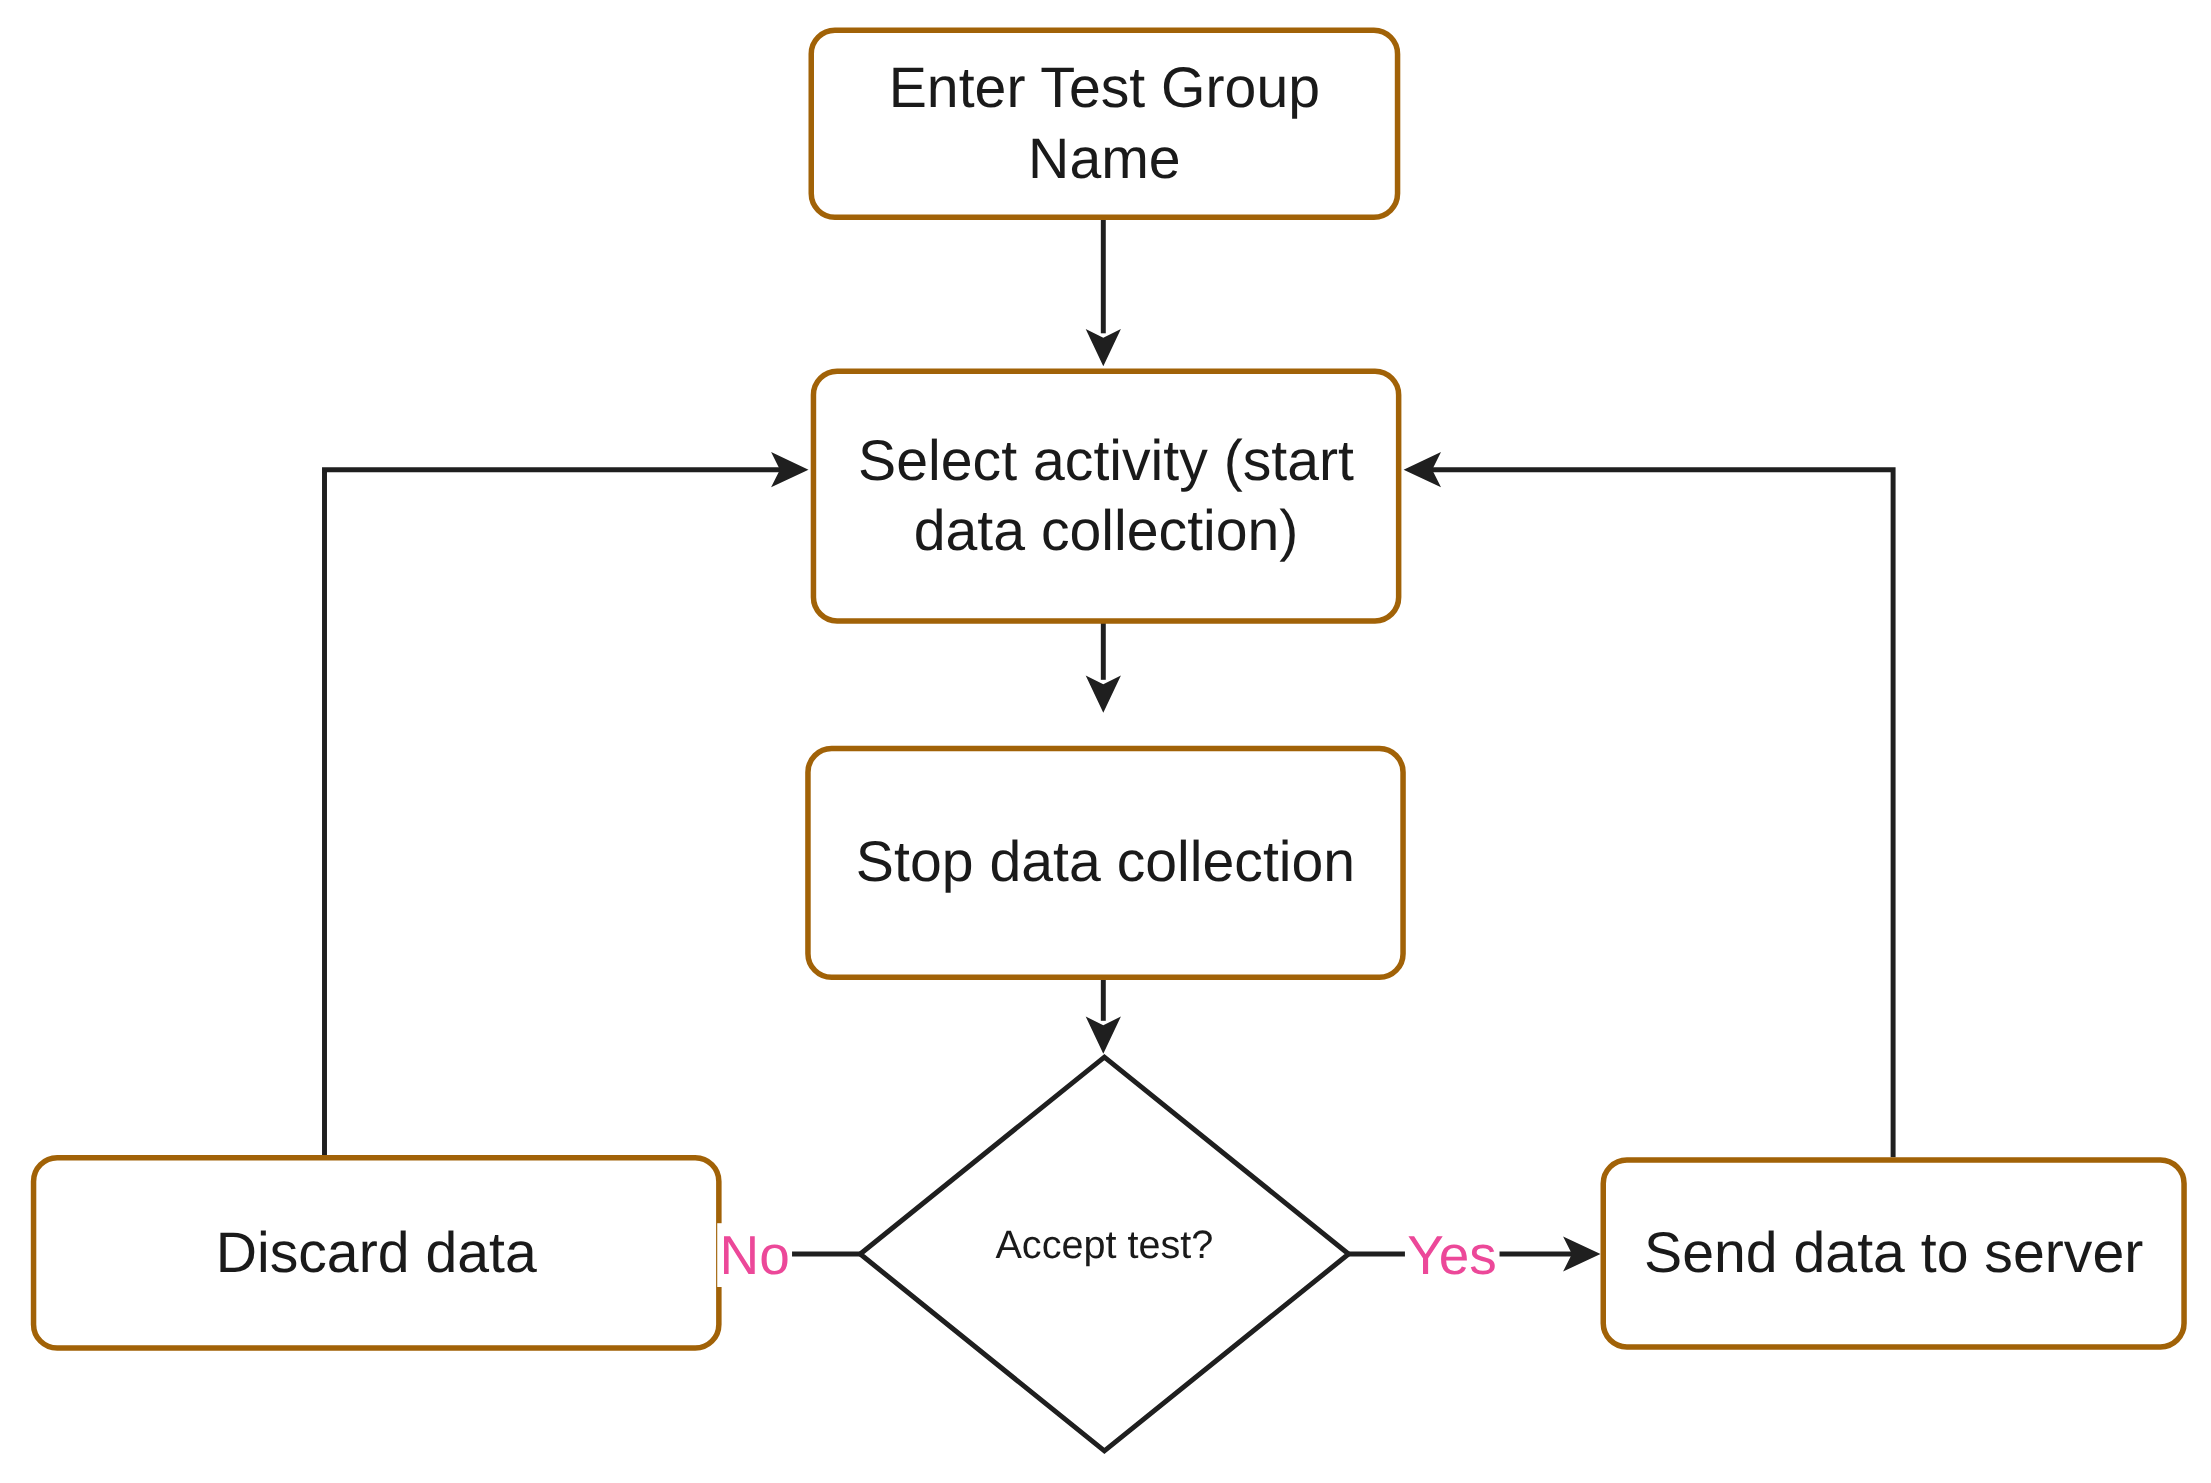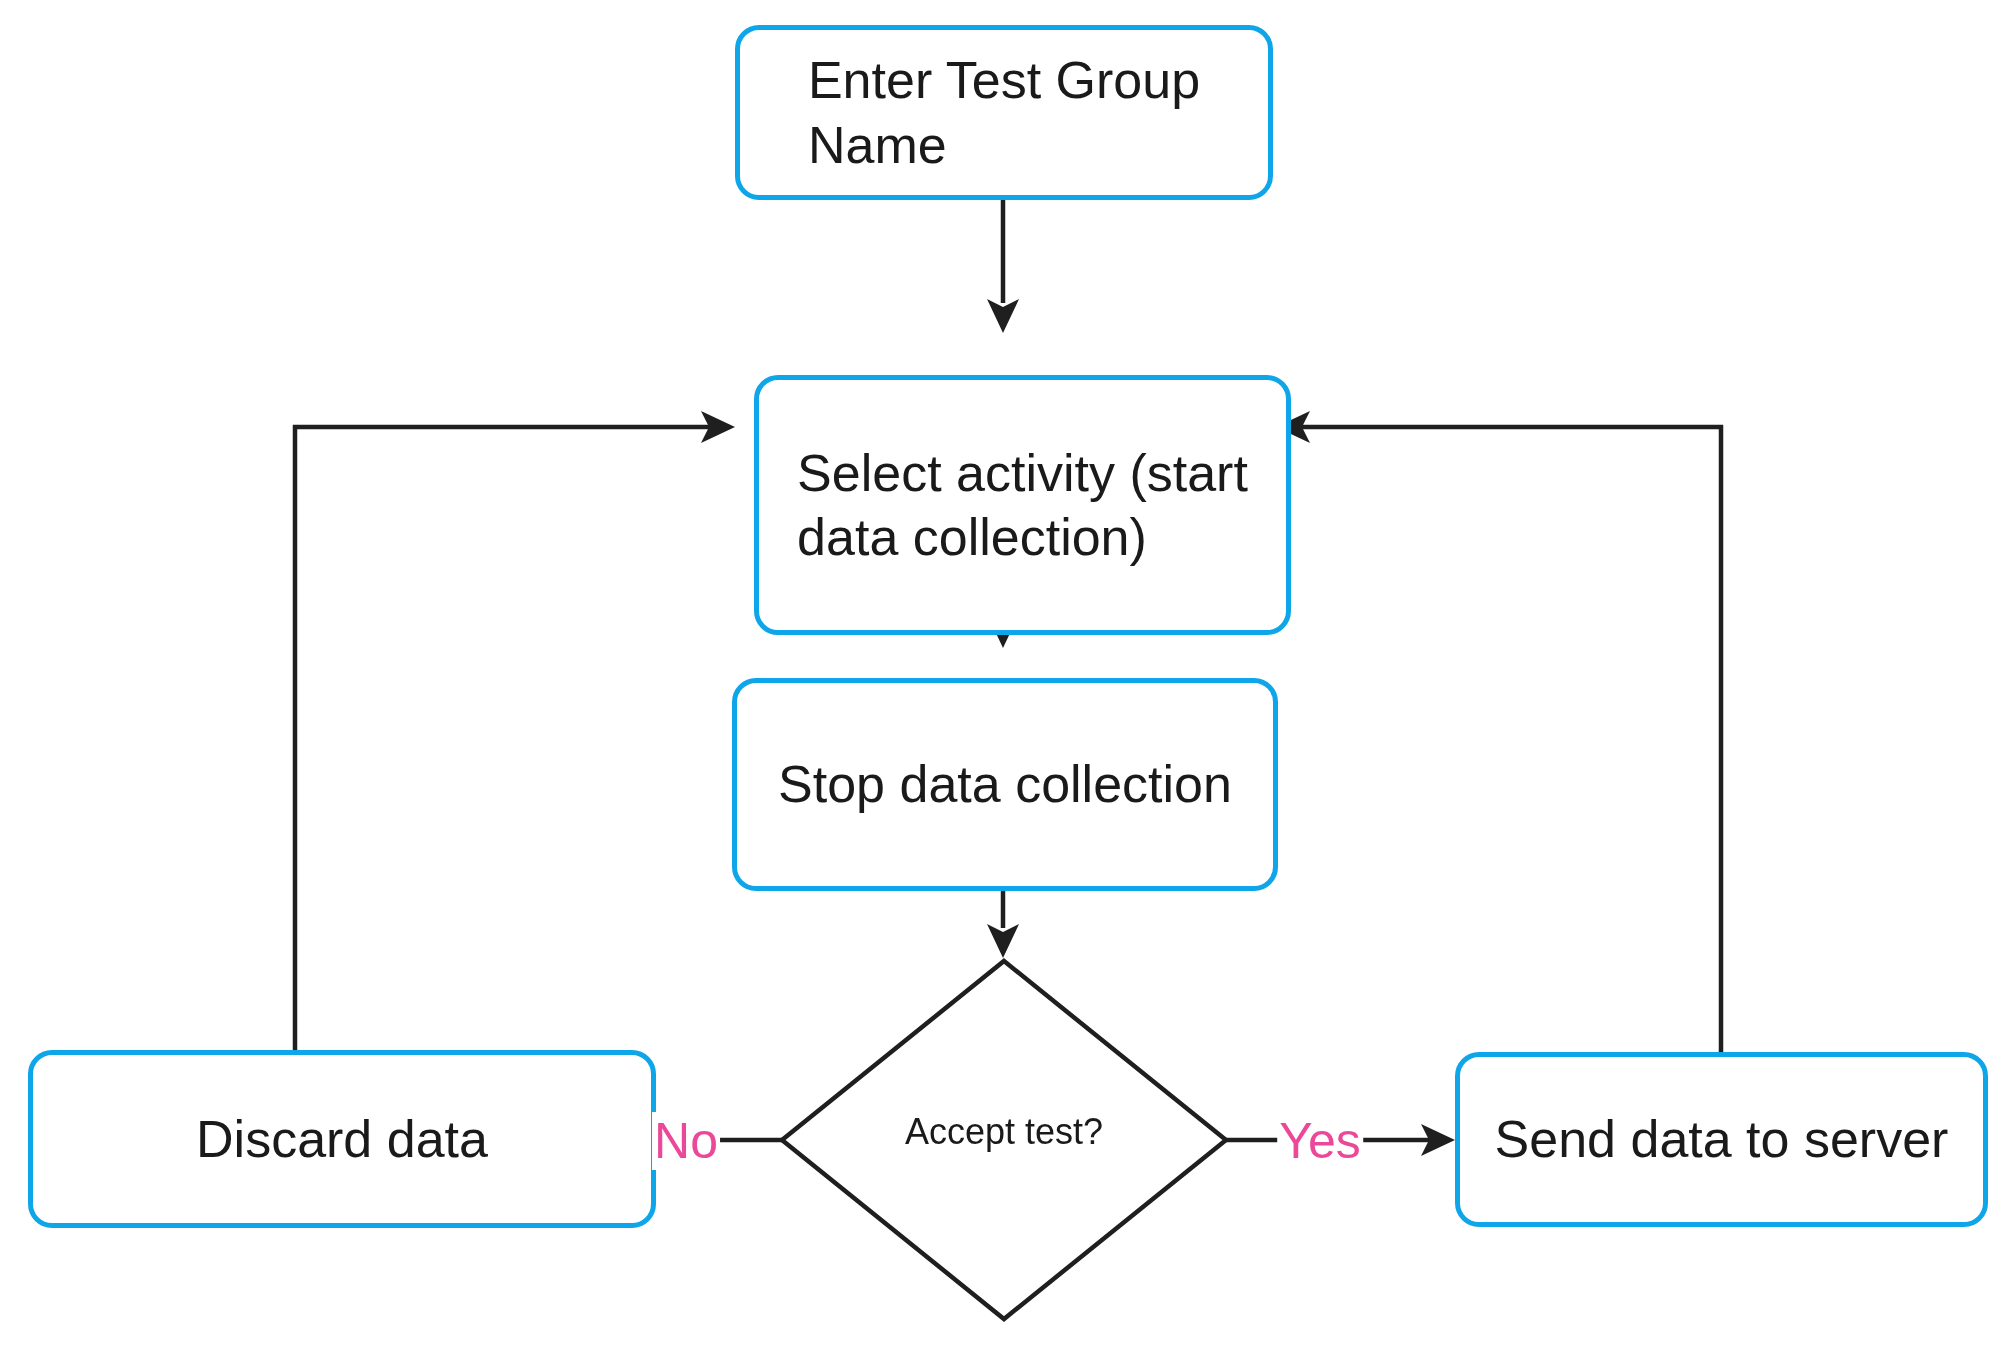--- a/index.html
+++ b/index.html
@@ -20,32 +20,33 @@
     position: absolute;
     left: 0;
     top: 0;
     width: 2010px;
     height: 1348px;
   }
   .node {
     position: absolute;
     box-sizing: border-box;
     background: #ffffff;
-    border: 5px solid #0ea5e9;
+    border: 5px solid #a16207;
     border-radius: 24px;
     display: flex;
     align-items: center;
     justify-content: center;
+    text-align: center;
     font-size: 52px;
     line-height: 1.24;
     white-space: pre;
     color: #1a1a1a;
   }
   .node-enter   { left: 735px;  top: 25px;   width: 538px; height: 175px; }
-  .node-select  { left: 754px;  top: 335px;  width: 537px; height: 260px; margin-top: 40px; }
+  .node-select  { left: 737px;  top: 335px;  width: 537px; height: 232px; }
   .node-stop    { left: 732px;  top: 678px;  width: 546px; height: 213px; }
   .node-discard { left: 28px;   top: 1050px; width: 628px; height: 178px; }
   .node-send    { left: 1455px; top: 1052px; width: 533px; height: 175px; }
   .diamond-label {
     position: absolute;
     left: 1004px;
     top: 1132px;
     transform: translate(-50%, -50%);
     font-size: 36px;
     white-space: pre;

